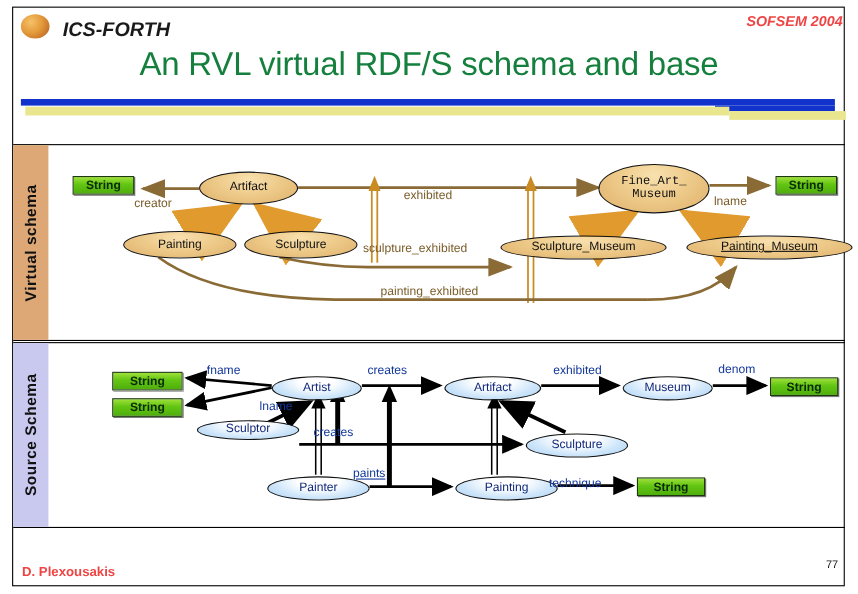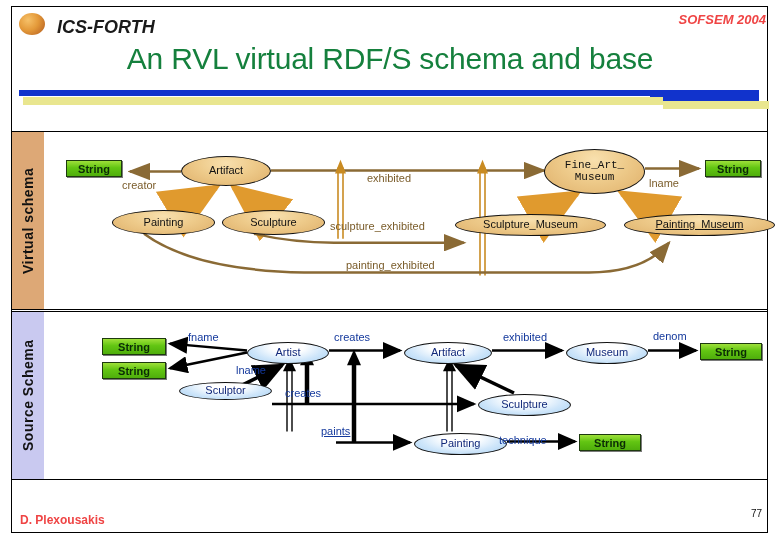--- a/index.html
+++ b/index.html
@@ -333,20 +333,23 @@
           <span style="white-space: pre-line;">String</span>
         </div>
         <div class="node strbox" style="left: 58px; top: 50px; width: 64px; height: 17px;">
           <span style="white-space: pre-line;">String</span>
         </div>
         <div class="node ellipse s-ell" style="left: 203px; top: 30px; width: 82px; height: 22px;">
           <span style="white-space: pre-line;">Artist</span>
         </div>
         <div class="node ellipse s-ell" style="left: 135px; top: 70px; width: 93px; height: 18px;">
           <span style="white-space: pre-line;">Sculptor</span>
+        </div>
+        <div class="node ellipse s-ell" style="left: 199px; top: 121px; width: 93px; height: 22px;">
+          <span style="white-space: pre-line;">Painter</span>
         </div>
         <div class="node ellipse s-ell" style="left: 360px; top: 30px; width: 88px; height: 22px;">
           <span style="white-space: pre-line;">Artifact</span>
         </div>
         <div class="node ellipse s-ell" style="left: 434px; top: 82px; width: 93px; height: 22px;">
           <span style="white-space: pre-line;">Sculpture</span>
         </div>
         <div class="node ellipse s-ell" style="left: 370px; top: 121px; width: 93px; height: 22px;">
           <span style="white-space: pre-line;">Painting</span>
         </div>

